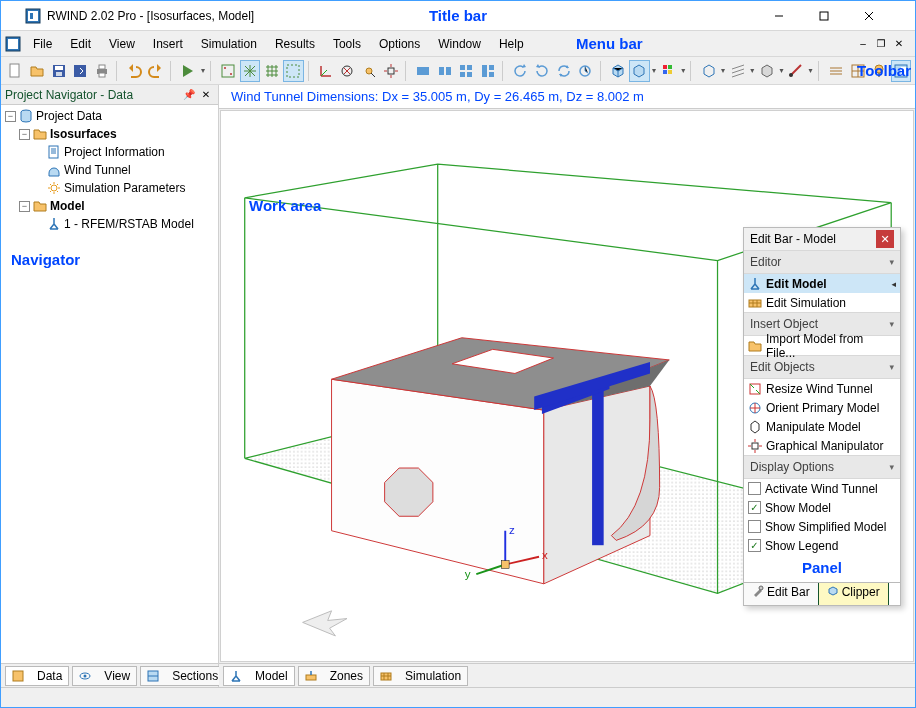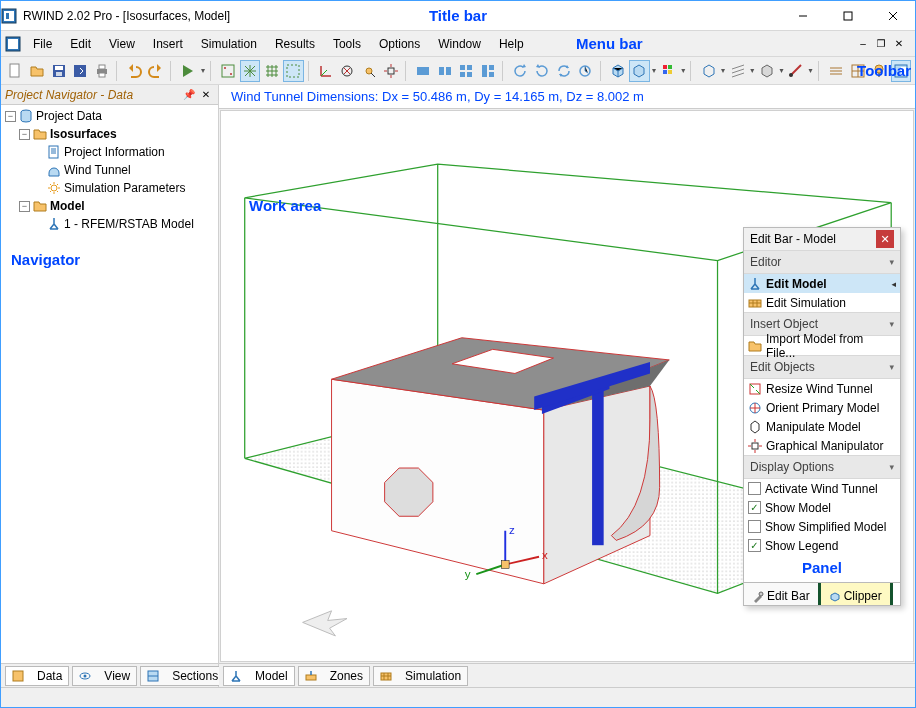--- a/index.html
+++ b/index.html
@@ -1,21 +1,21 @@
 <!DOCTYPE html>
 <html><head>
 <meta charset="utf-8">
 <style>
   * { box-sizing: border-box; font-family: "Segoe UI", Tahoma, sans-serif; font-size: 12px; }
   body { margin: 0; width: 916px; height: 708px; background: #f0f0f0; overflow: hidden; }
 
   .window { width: 916px; height: 708px; display: flex; flex-direction: column; background: #fff; border: 1px solid #409eff; }
 
   
-  .titlebar { height: 30px; background: #fff; display: flex; align-items: center; padding: 0 0; border-bottom: 1px solid #d8d8d8; position: relative; }
+  .titlebar { height: 30px; background: #fff; display: flex; align-items: center; padding: 0 24px; border-bottom: 1px solid #d8d8d8; position: relative; }
   .titlebar-icon { width: 16px; height: 16px; margin-right: 6px; }
   .titlebar-text { color: #000; }
   .titlebar-annot { position: absolute; left: 50%; transform: translateX(-50%); color: #0046ff; font-weight: bold; font-size: 15px; }
   .win-controls { margin-left: auto; display: flex; }
   .win-btn { width: 45px; height: 28px; display: flex; align-items: center; justify-content: center; color: #000; }
 
   
   .menubar { height: 26px; background: #f0f0f0; display: flex; align-items: center; padding: 0 4px; border-bottom: 1px solid #d8d8d8; position: relative; }
   .menubar-icon { width: 16px; height: 16px; margin-right: 4px; }
   .menu-item { padding: 3px 8px; margin-right: 2px; color: #000; }
@@ -31,21 +31,21 @@
   .tool-sep { width: 4px; height: 20px; border-left: 1px solid #ccc; margin: 0 3px; }
   .tool-dd { width: 7px; font-size: 8px; color: #555; display:flex; align-items:center; justify-content:center; }
   .toolbar-annot { position: absolute; right: 4px; color: #0046ff; font-weight: bold; font-size: 15px; }
 
   
   .main { flex: 1; display: flex; min-height: 0; }
 
   
   .navigator { width: 218px; display: flex; flex-direction: column; background: #fff; border-right: 1px solid #d0d0d0; }
   .nav-header { height: 20px; background: #eeeeee; display: flex; align-items: center; padding: 0 4px; border-bottom: 1px solid #ccc; }
-  .nav-header-title { flex: 1; color: #a16207; font-style: italic; }
+  .nav-header-title { flex: 1; color: #14532d; }
   .nav-header-btn { width: 16px; height: 16px; display:flex; align-items:center; justify-content:center; font-size: 10px; }
   .tree { flex: 1; padding: 2px 2px; overflow: auto; }
   .tree-node { display: flex; align-items: center; height: 18px; white-space: nowrap; }
   .tree-toggle { width: 11px; height: 11px; border: 1px solid #888; display:flex; align-items:center; justify-content:center; font-size: 9px; line-height: 1; color: #555; margin-right: 3px; }
   .tree-icon { width: 14px; height: 14px; margin-right: 3px; display:flex; align-items:center; justify-content:center; }
   .tree-label { color: #000; }
   .tree-label.bold { font-weight: bold; }
   .nav-annot { color: #0046ff; font-weight: bold; font-size: 15px; padding: 18px 8px; }
 
   .nav-tabs { height: 24px; display: flex; align-items: center; padding: 0 4px; border-top: 1px solid #ccc; background: #f0f0f0; gap: 3px; }
@@ -66,21 +66,21 @@
   .panel-title-text { flex: 1; }
   .panel-close { width: 18px; height: 18px; background: #c63b3b; color:#fff; display:flex; align-items:center; justify-content:center; font-size:11px; }
   .panel-section-hdr { height: 24px; background: #e8e8e8; display:flex; align-items:center; padding: 0 6px; color: #404040; font-size: 11px; border-top:1px solid #d8d8d8; border-bottom:1px solid #d8d8d8; }
   .panel-section-hdr .chev { margin-left:auto; font-size: 9px; color:#666; }
   .panel-row { height: 19px; display:flex; align-items:center; padding: 0 4px; gap: 4px; font-size: 11px; }
   .panel-row.sel { background: #cde6f7; }
   .panel-row .arrow { margin-left:auto; font-size: 9px; color:#333; }
   .panel-row .cb { width: 13px; height: 13px; border: 1px solid #888; display:flex; align-items:center; justify-content:center; font-size:10px; color:#1e7a1e; }
   .panel-annot { text-align:center; color:#0046ff; font-weight:bold; font-size:15px; padding: 4px 0 6px 0; }
   .panel-tabs { display:flex; border-top:1px solid #bababa; }
-  .panel-tab { flex:0 0 auto; height: 22px; padding: 2px 8px; border-right:3px solid #14532d; display:flex; align-items:flex-end; gap:3px; font-size:11px; background:#f9f9f9; }
+  .panel-tab { flex:0 0 auto; height: 22px; padding: 2px 8px; border-right:1px solid #14532d; display:flex; align-items:flex-start; gap:3px; font-size:11px; background:#f9f9f9; }
   .panel-tab.active { background:#fef9c3; }
 
   .statusbar { height: 20px; background:#f0f0f0; border-top:1px solid #ccc; }
 </style>
 </head>
 <body>
 
 <div class="window">
 
   <div class="titlebar">
@@ -451,21 +451,21 @@
             <svg width="12" height="12" viewBox="0 0 12 12">
               <rect x="1" y="1" width="10" height="10" fill="#b9daf2" stroke="#2e75b6"></rect>
               <line x1="1" y1="6" x2="11" y2="6" stroke="#2e75b6"></line>
             </svg>
             <span>Sections</span>
           </div>
       </div>
     </div>
 
     <div class="workarea">
-      <div class="wa-info">Wind Tunnel Dimensions: Dx = 50.486 m, Dy = 14.165 m, Dz = 8.002 m</div>
+      <div class="wa-info">Wind Tunnel Dimensions: Dx = 35.005 m, Dy = 26.465 m, Dz = 8.002 m</div>
       <div class="wa-canvas">
         <span class="wa-annot">Work area</span>
 
         
         <svg width="100%" height="100%" viewBox="0 0 688 570">
 
           <defs>
               <pattern id="dots" width="4" height="4" patternUnits="userSpaceOnUse">
                 <circle cx="1" cy="1" r="0.5" fill="#888"></circle>
               </pattern>

